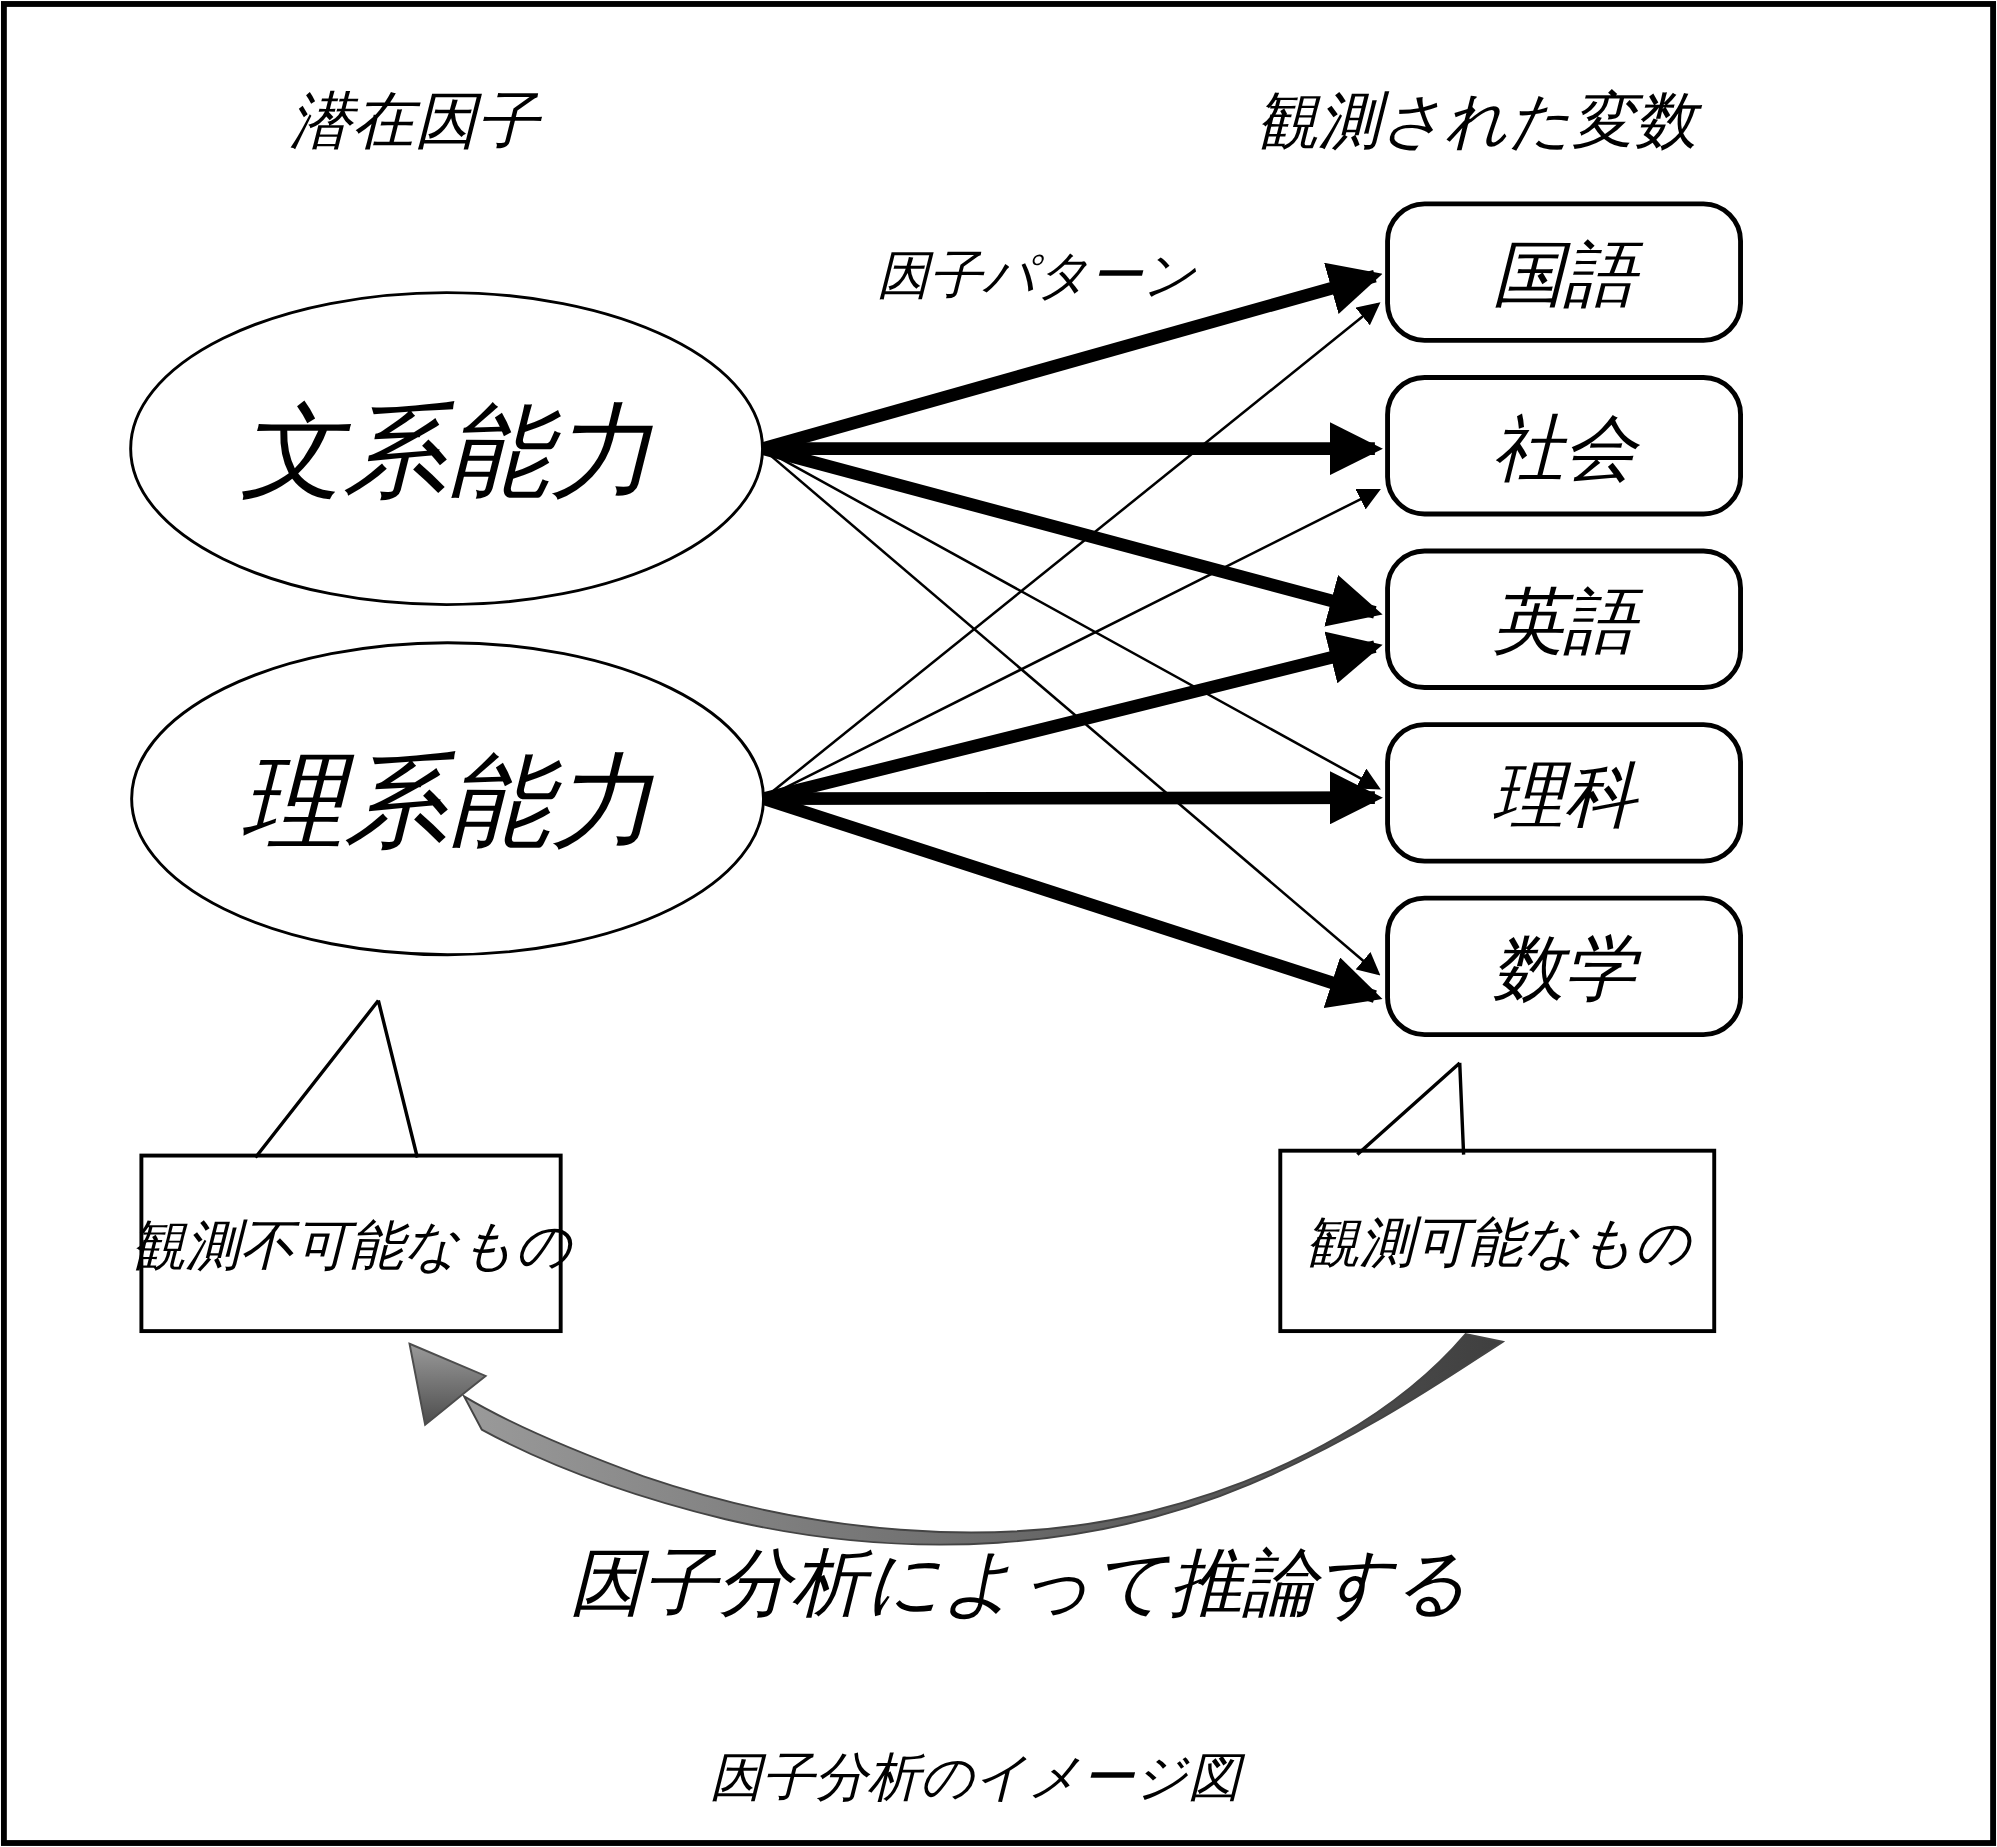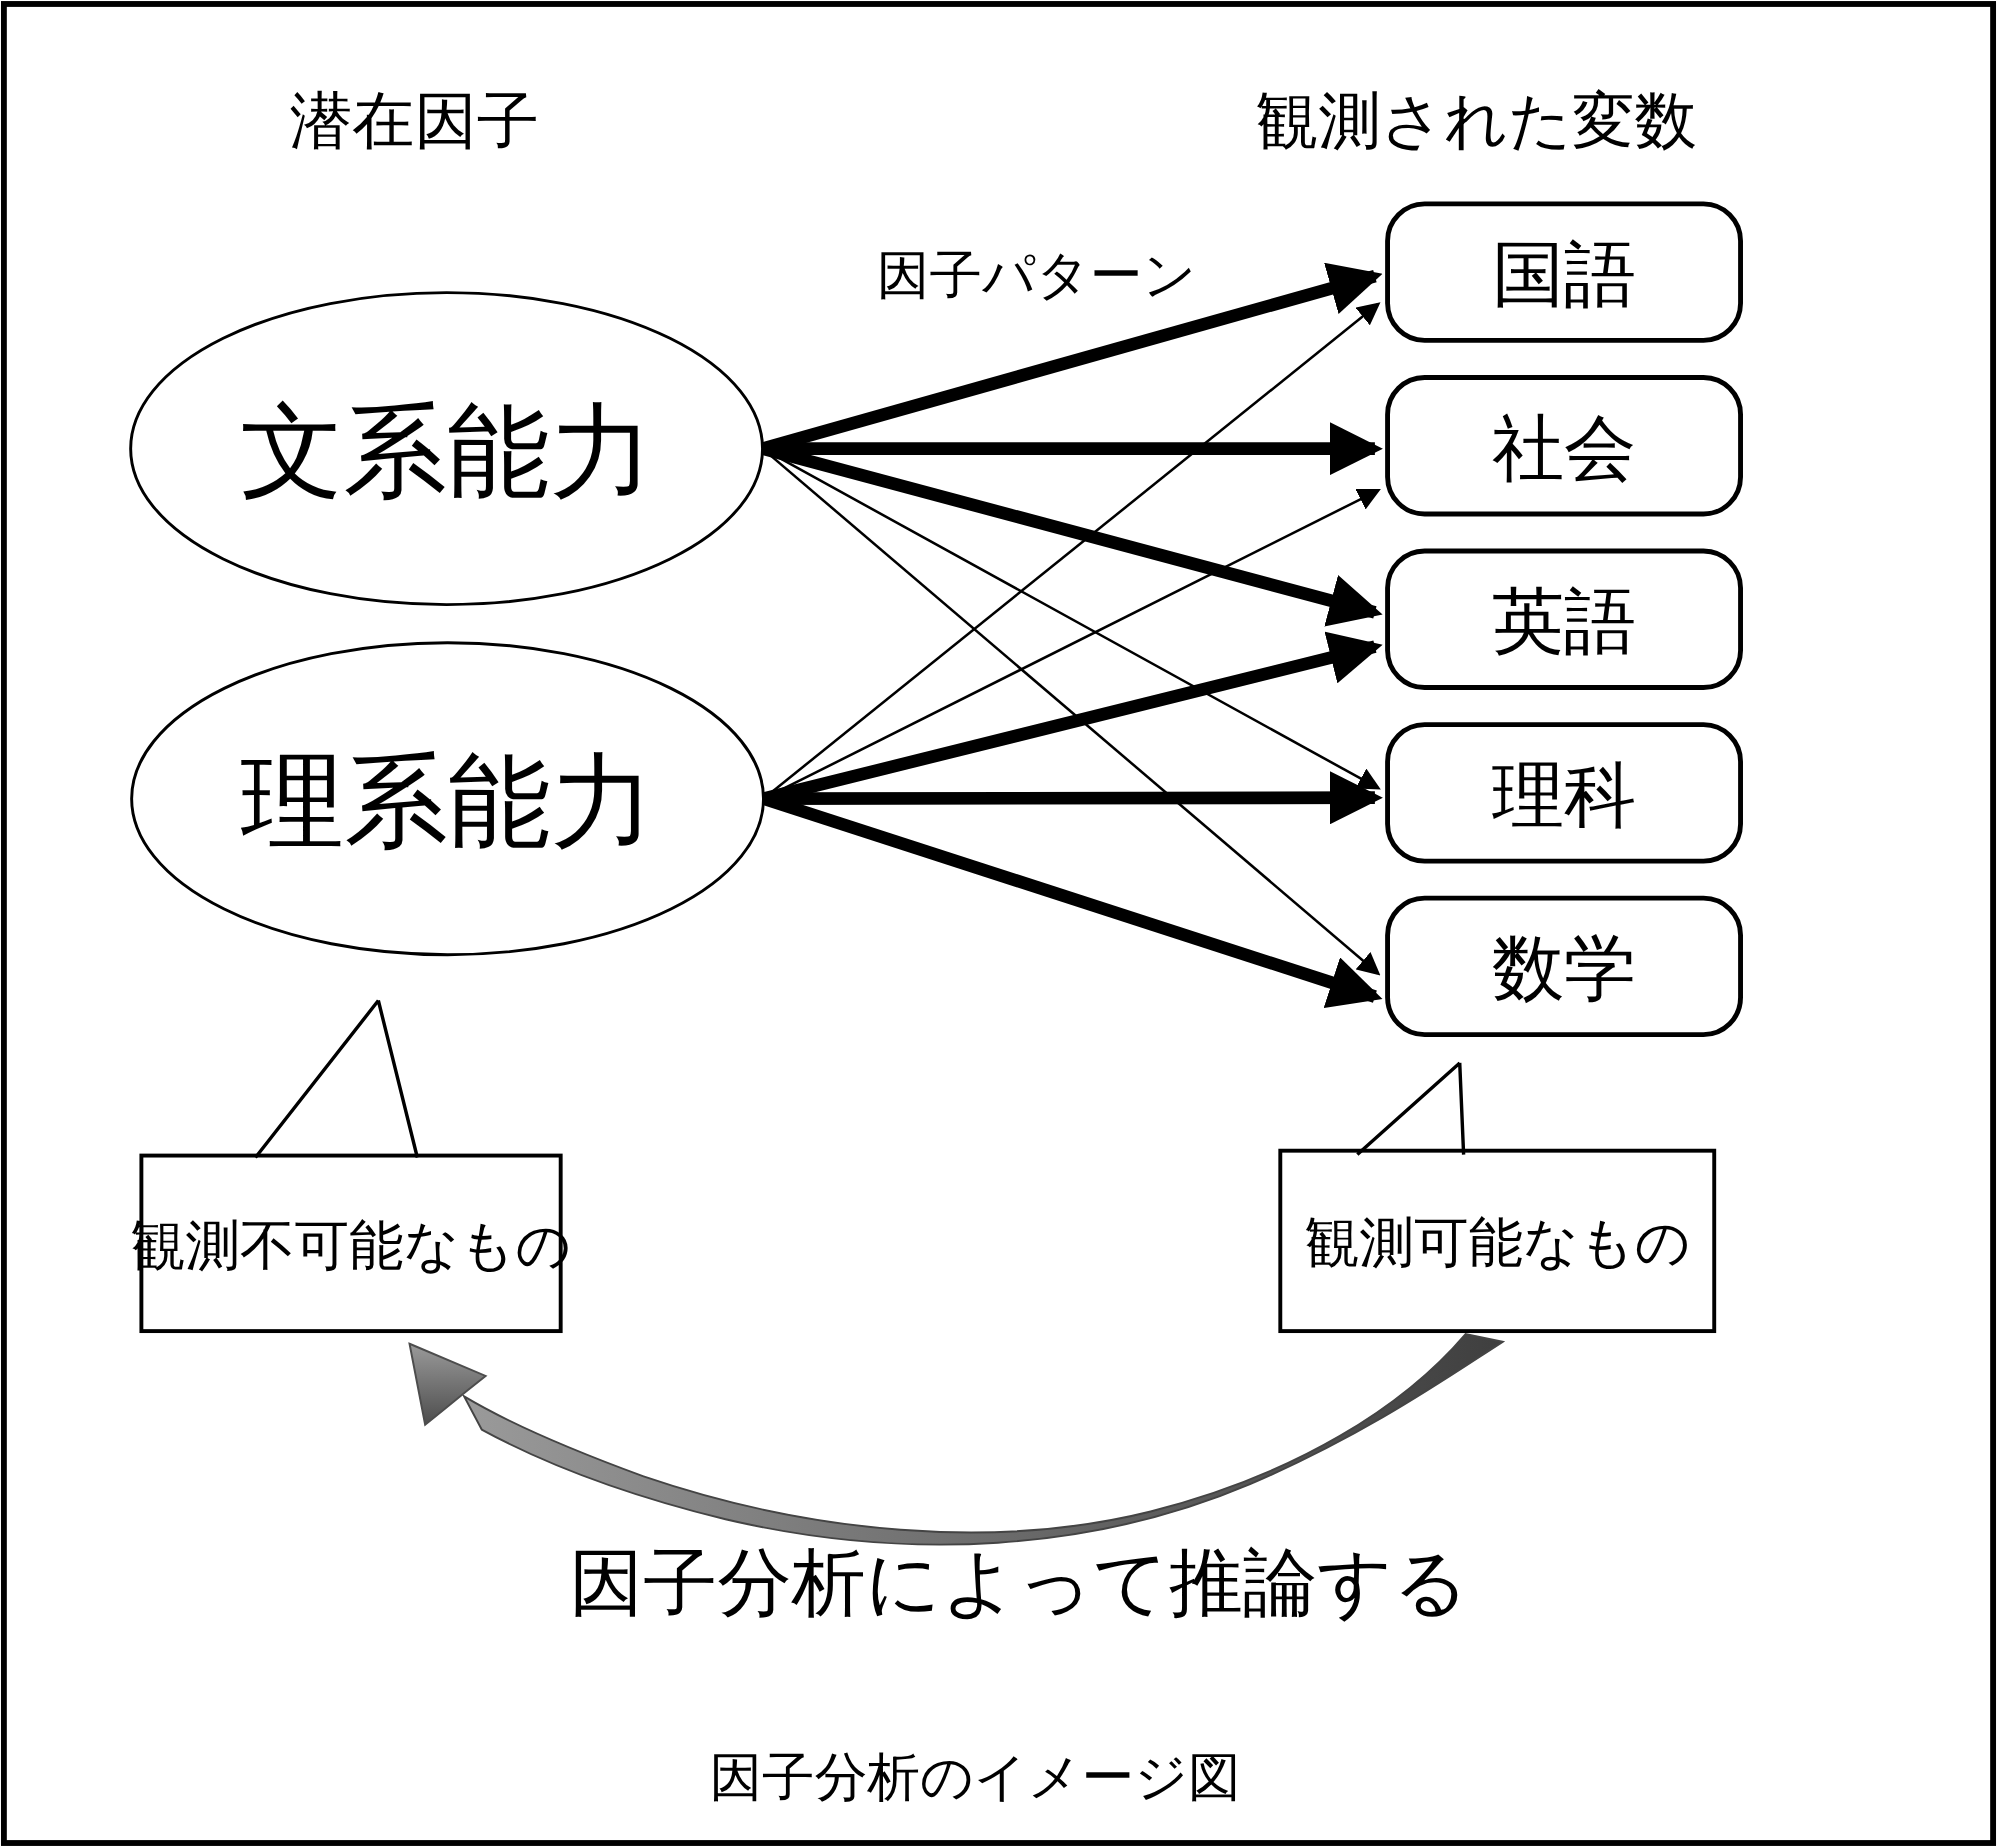--- a/index.html
+++ b/index.html
@@ -9,20 +9,21 @@
     width: 100%;
     height: 100%;
   }
   .diagram-wrap {
     width: 100vw;
     height: 100vh;
     display: flex;
     align-items: center;
     justify-content: flex-end;
     background: #86efac;
+    font-style: italic;
   }
   svg {
     width: 100%;
     height: 100%;
     display: block;
     background: #ffffff;
   }
   svg text {
     font-family: "DejaVu Sans", "Liberation Sans", sans-serif;
     fill: #000000;

